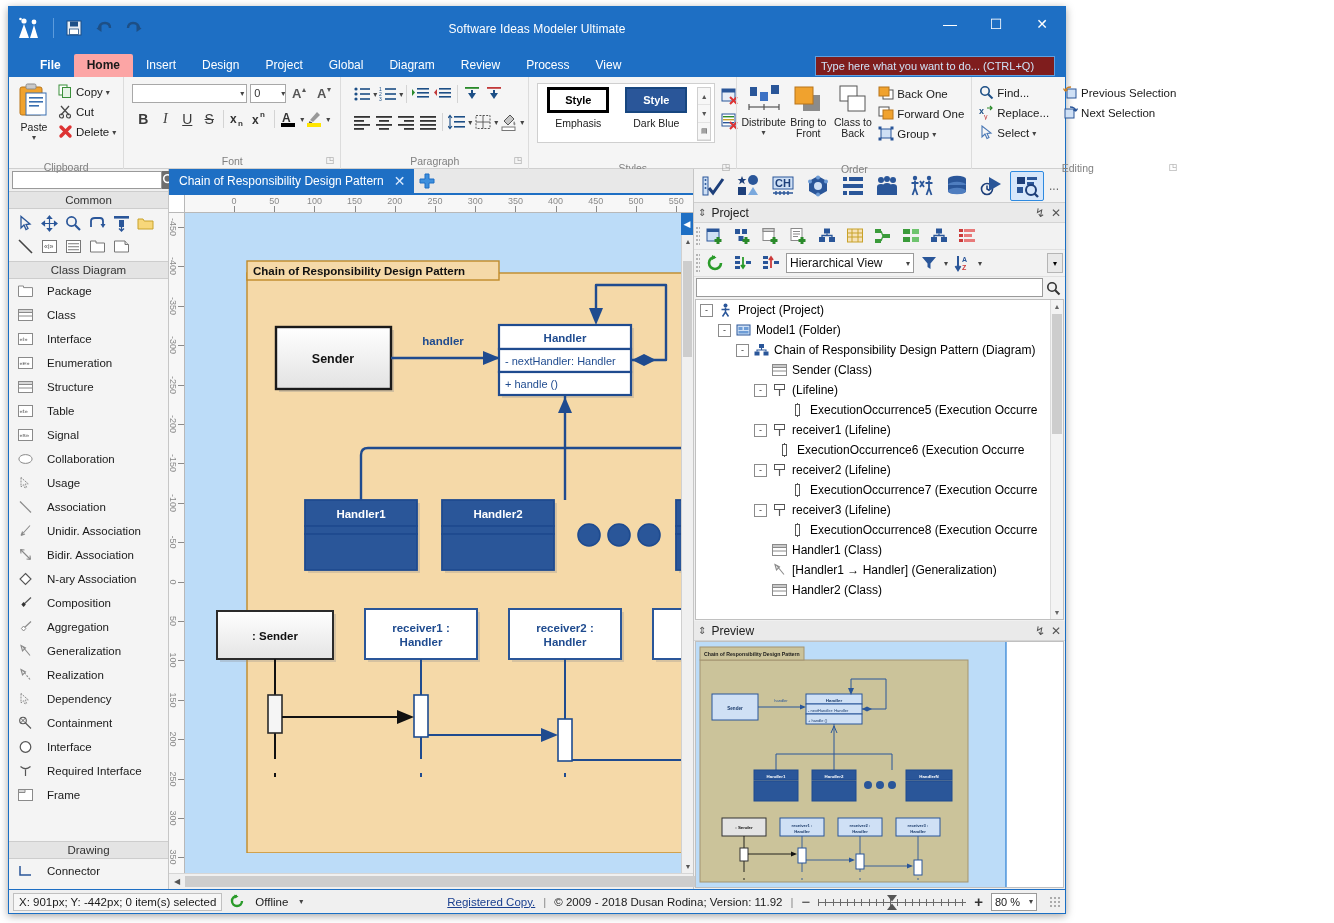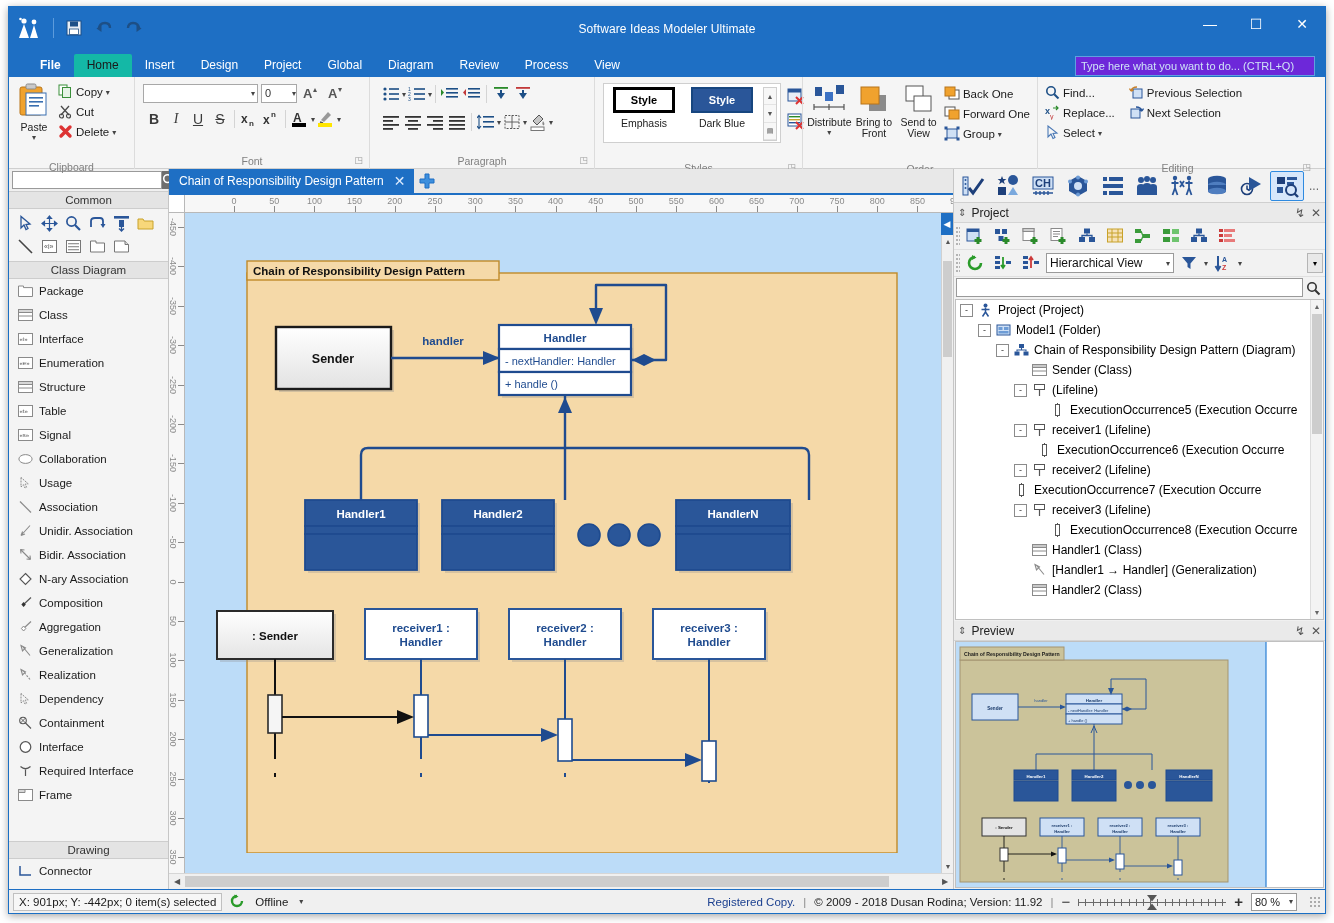--- a/index.html
+++ b/index.html
@@ -5,21 +5,21 @@
   * { box-sizing: border-box; }
   html, body { margin:0; padding:0; }
   body {
     width:1334px; height:923px;
     font-family:"Liberation Sans", sans-serif;
     font-size:12px;
     background:#ffffff;
     overflow:hidden;
   }
   .app {
-    position:absolute; left:8px; top:6px; width:1318px; height:908px;
+    position:absolute; left:8px; top:6px; width:1058px; height:908px;
     border:1px solid #1a6fc4; background:#f0f0f0;
     box-shadow:0 2px 8px rgba(0,0,0,.35);
     display:flex; flex-direction:column;
   }
   
   .titlebar {
     height:46px; background:#1e6fc4; position:relative; flex:none;
   }
   .qat { position:absolute; left:6px; top:4px; display:flex; align-items:center; gap:6px; height:34px; }
   .applogo { width:30px; height:30px; position:relative; }
@@ -30,24 +30,24 @@
     position:absolute; left:0; right:0; top:15px; text-align:center;
     color:#fff; font-size:12px; letter-spacing:.1px;
   }
   .wincontrols { position:absolute; right:0; top:0; display:flex; height:34px; }
   .wc { width:46px; height:34px; display:flex; align-items:center; justify-content:center; color:#fff; font-size:14px; cursor:pointer; }
 
   
   .ribbontabs { height:24px; background:#1e6fc4; display:flex; align-items:flex-end; padding-left:18px; position:relative; flex:none; }
   .rtab { padding:3px 13px 4px 13px; color:#fff; font-size:12px; cursor:pointer; border-radius:2px 2px 0 0; line-height:16px;}
   .rtab.file { font-weight:bold;text-align:center; }
-  .rtab.active { background:#14b8a6; color:#1a1a1a; }
+  .rtab.active { background:#fca5a5; color:#1a1a1a;font-weight:bold; }
   .searchbox {
     position:absolute; right:10px; bottom:1px; width:240px; height:20px;
-    background:#6d28d9; border:1px solid #5fa0df; color:#cfe3f7;
+    background:#7f1d1d; border:1px solid #5fa0df; color:#cfe3f7;
     font-size:11px; padding:2px 5px; line-height:15px; cursor:text;
   }
 
   
   .ribbon { height:92px; background:#f5f5f5; border-bottom:1px solid #cfcfcf; display:flex; flex:none; position:relative; }
   .rgroup { position:relative; height:92px; padding:3px 4px 0 4px; display:flex; flex-direction:column; }
   .rgroup + .rgroup { border-left:1px solid #dcdcdc; }
   .rgroup-body { flex:1; display:flex; align-items:flex-start; }
   .rgroup-label { height:14px; text-align:center; font-size:10.5px; color:#808080; position:relative;margin-top:19px; }
   .rgroup-label .dlg { position:absolute; right:2px; top:0px; font-size:9px; color:#9a9a9a; cursor:pointer; }
@@ -76,21 +76,21 @@
 
   
   .toolbox { width:160px; background:#f0f0f0; border-right:1px solid #c6c6c6; display:flex; flex-direction:column; min-height:0;}
   .tb-search { height:22px; display:flex; padding:2px 2px 2px 3px; }
   .tb-search input { flex:1; height:18px; border:1px solid #9a9a9a; outline:none; font-size:11px; padding:0 3px; }
   .tb-search .mag { width:22px; height:18px; background:#6e6e6e; display:flex; align-items:center; justify-content:center; cursor:pointer; }
   .tb-head { background:#e4e4e4; border-top:1px solid #cdcdcd; border-bottom:1px solid #cdcdcd; text-align:center; font-size:11.5px; color:#333; padding:2px 0; }
   .tb-icons { display:flex; flex-wrap:wrap; padding:4px 6px; gap:2px 3px; background:#f4f4f4;}
   .tb-icons .ti { width:21px; height:21px; display:flex; align-items:center; justify-content:center; cursor:pointer; }
   .tb-list { flex:1; overflow:hidden; background:#f4f4f4; }
-  .tb-item { display:flex; align-items:center; gap:6px; height:24px; padding-left:8px; font-size:11.5px; color:#1a1a1a; cursor:pointer; }
+  .tb-item { display:flex; align-items:center; gap:14px; height:24px; padding-left:8px; font-size:11.5px; color:#1a1a1a; cursor:pointer; }
   .tb-item .gi { width:16px; height:16px; display:flex; align-items:center; justify-content:center; flex:none;}
 
   
   .doc { flex:1; display:flex; flex-direction:column; min-width:0; background:#f0f0f0; }
   .tabstrip { height:26px; background:#e8e8e8; display:flex; align-items:flex-end; border-bottom:2px solid #1e6fc4; position:relative; }
   .dtab { height:24px; background:#1e6fc4; color:#fff; font-size:12px; display:flex; align-items:center; gap:10px; padding:0 8px 0 10px; cursor:pointer;}
   .dtab .x { font-size:14px; line-height:12px; color:#dbeafe; cursor:pointer; }
   .tabadd { width:26px; height:24px; display:flex; align-items:center; justify-content:center; cursor:pointer; }
 
   .canvaswrap { flex:1; display:flex; flex-direction:column; min-height:0; position:relative;}
@@ -144,21 +144,21 @@
   .treescroll { position:absolute; right:0; top:0; bottom:0; width:13px; background:#f3f3f3; border-left:1px solid #dcdcdc;}
   .treescroll .ar { height:13px; display:flex; align-items:center; justify-content:center; font-size:7px; color:#666;}
   .treescroll .th { position:absolute; left:1px; right:1px; top:14px; height:120px; background:#cdcdcd;}
 
   .previewbody { flex:1; background:#bcdcf8; position:relative; overflow:hidden; border:1px solid #c0c0c0; margin:0 1px 1px 1px;}
 
   
   .statusbar { height:24px; background:#f0f0f0; border-top:1px solid #1e6fc4; display:flex; align-items:center; padding:0 4px; gap:8px; flex:none; font-size:11.5px; color:#1a1a1a;}
   .stcell { border:1px solid #c0c0c0; background:#f7f7f7; padding:2px 5px; }
   .st-right { margin-left:auto; display:flex; align-items:center; gap:8px;}
-  .st-link { color:#1a3f8f; cursor:pointer;margin-left:40px;}
+  .st-link { color:#1a3f8f; text-decoration:underline; cursor:pointer;margin-left:40px;}
   .zoomtrack { position:relative; width:148px; height:14px; }
   .zoomline { position:absolute; left:0; right:0; top:7px; height:1px; background:#6a6a6a;}
   .ztick { position:absolute; top:4px; width:1px; height:7px; background:#6a6a6a;}
   .zhandle { position:absolute; top:0px; left:68px; width:12px; height:15px; }
   .zoomval { width:46px; height:18px; border:1px solid #9a9a9a; background:#fff; display:flex; align-items:center; justify-content:space-between; padding:0 3px; font-size:11px; cursor:pointer;}
   .grip-res { width:12px; height:12px; margin-left:4px; background:
      radial-gradient(circle at 2px 2px, #9a9a9a 1px, transparent 1px) 0 0/4px 4px; opacity:.8;}
 
   
   text { font-family:"Liberation Sans", sans-serif; }
@@ -517,21 +517,21 @@
             <rect x="12" y="12" width="17" height="16" fill="#8b8b8b"></rect>
             <rect x="4" y="4" width="18" height="17" fill="#f0a22e" stroke="#b8751a"></rect>
           </svg>
           <span class="lbl">Bring to Front</span>
         </div>
         <div class="bigbtn">
           <svg width="34" height="32" viewBox="0 0 34 32">
             <rect x="4" y="3" width="17" height="15" fill="#fff" stroke="#555"></rect>
             <rect x="12" y="13" width="17" height="15" fill="#fff" stroke="#555"></rect>
           </svg>
-          <span class="lbl">Send to View</span>
+          <span class="lbl">Class to Back</span>
         </div>
         <div style="display:flex;flex-direction:column;padding-top:3px">
           <div class="smallitem">
             <span><svg width="16" height="15" viewBox="0 0 16 15">
                   <rect x="5" y="4" width="10" height="9" fill="#fff" stroke="#555"></rect>
                   <rect x="1" y="1" width="10" height="9" fill="#f0a22e" stroke="#b8751a"></rect>
                 </svg></span>
             <span>Back One</span>
           </div>
           <div class="smallitem">
@@ -1472,21 +1472,21 @@
             <div class="tnode" style="padding-left: 58px;">
               <span class="exp">-</span>
               <span class="ic">
                 <svg width="15" height="14" viewBox="0 0 15 14">
                   <rect x="2.5" y="1.5" width="10" height="5" fill="#fff" stroke="#555"></rect>
                   <path d="M7.5 6.5 L7.5 13" stroke="#555" stroke-width="1.2"></path>
                 </svg>
               </span>
               <span>receiver2 (Lifeline)</span>
             </div>
-            <div class="tnode" style="padding-left: 40px;">
+            <div class="tnode" style="padding-left: 76px;">
               <span class="noexp"></span>
               <span class="ic">
                 <svg width="15" height="14" viewBox="0 0 15 14">
                   <rect x="5.5" y="1.5" width="4" height="11" fill="#fff" stroke="#555"></rect>
                   <path d="M7.5 0 L7.5 1.5 M7.5 12.5 L7.5 14" stroke="#555"></path>
                 </svg>
               </span>
               <span>ExecutionOccurrence7 (Execution Occurre</span>
             </div>
             <div class="tnode" style="padding-left: 58px;">

